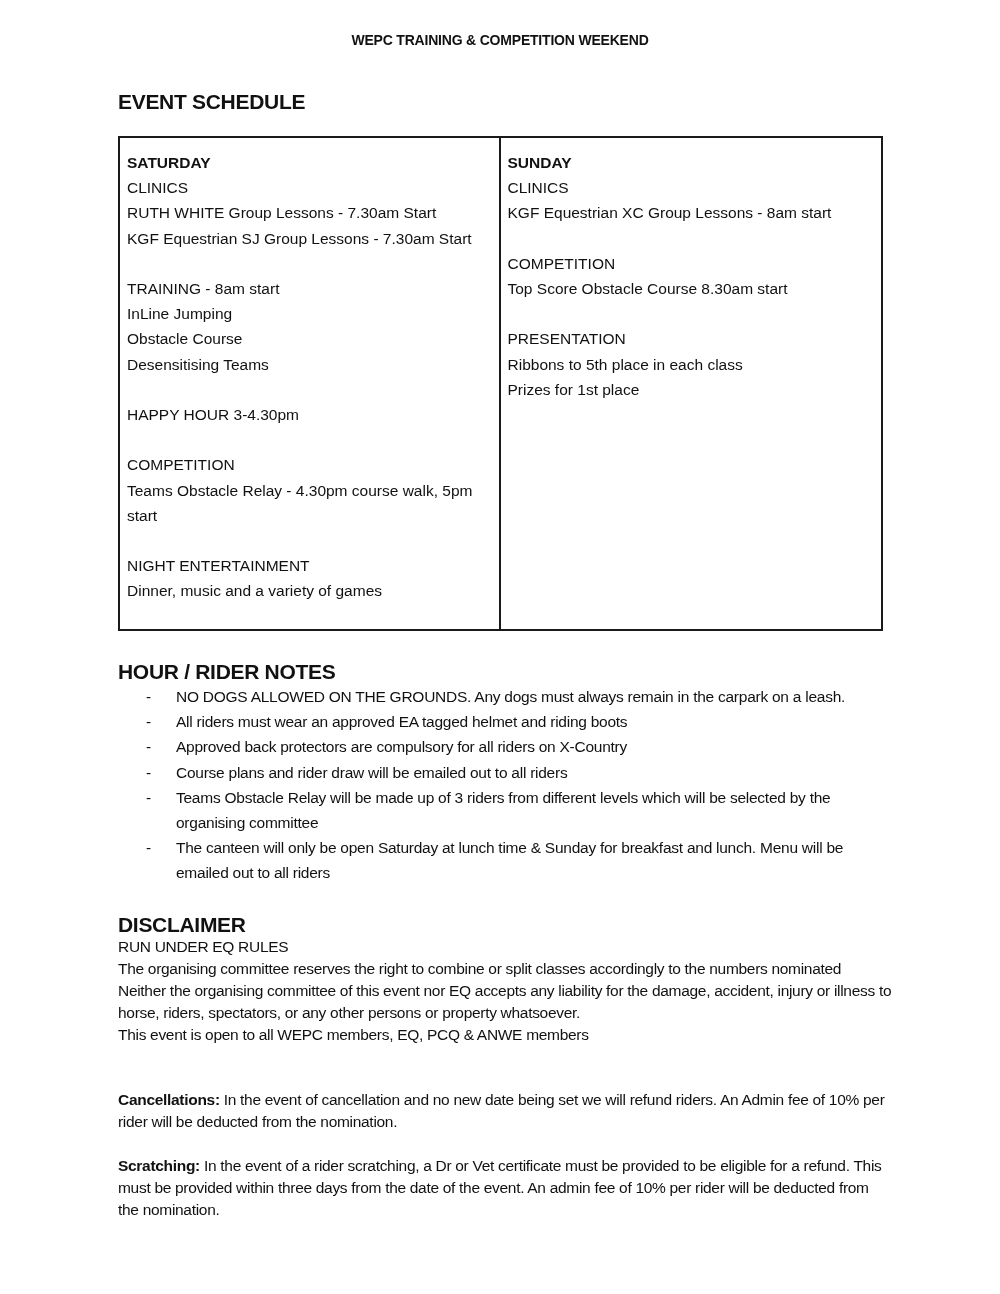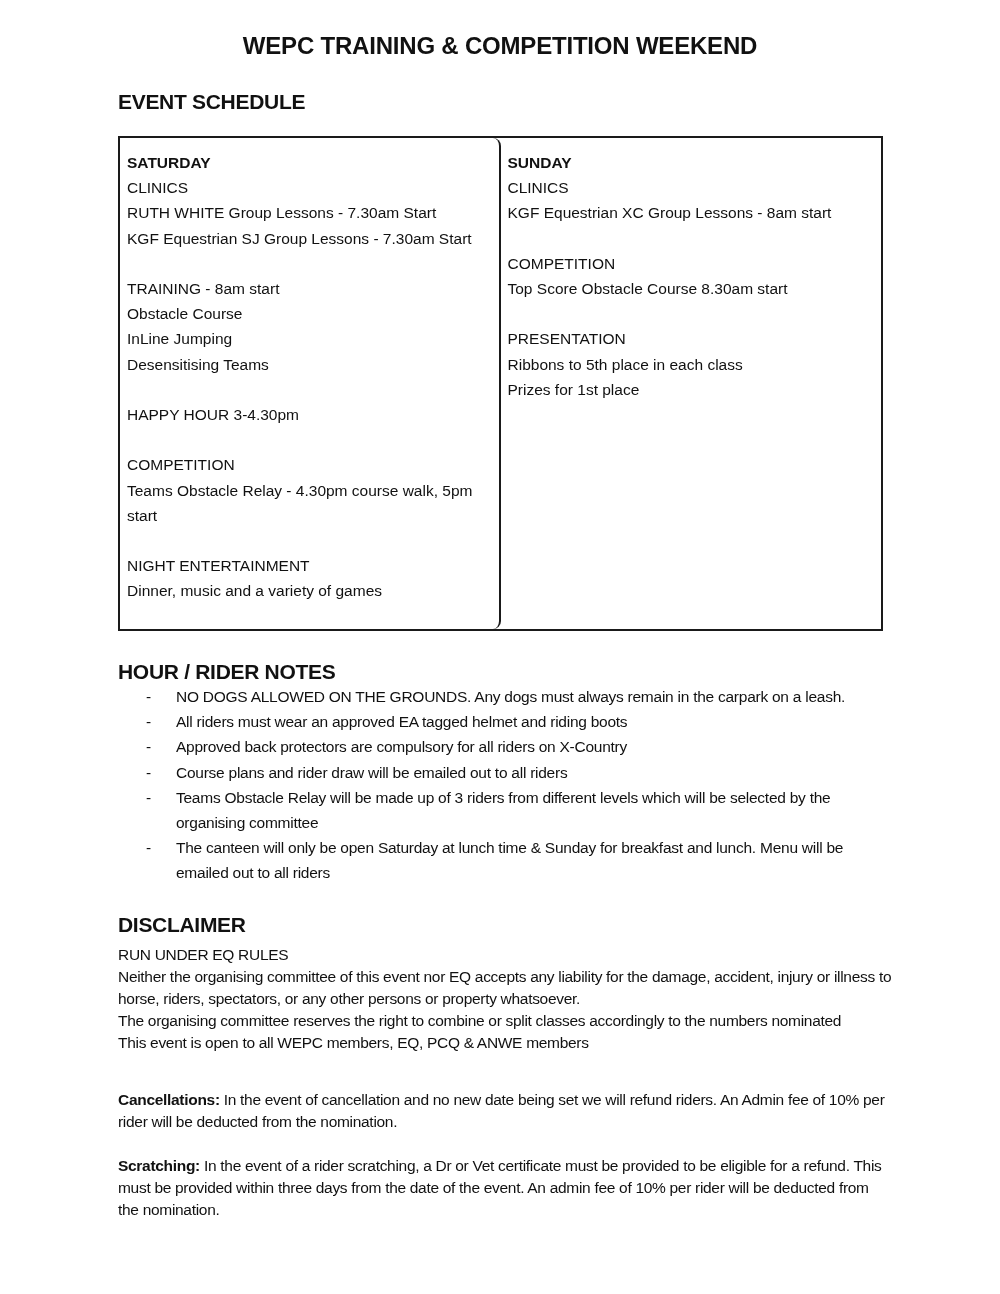--- a/index.html
+++ b/index.html
@@ -10,21 +10,21 @@
       font-family: "Liberation Sans", "DejaVu Sans", sans-serif;
       color: #111111;
       overflow: hidden;
     }
     .page-title {
       position: absolute;
       top: 32px;
       left: 0;
       width: 1000px;
       text-align: center;
-      font-size: 24px;
+      font-size: 14px;
       font-weight: bold;
       letter-spacing: -0.2px;
     }
     .section-heading {
       position: absolute;
       left: 118px;
       font-size: 21px;
       font-weight: bold;
       letter-spacing: -0.3px;
     }
@@ -37,21 +37,20 @@
       border: 2px solid #1a1a1a;
       box-sizing: border-box;
       display: flex;
     }
     .day-col {
       width: 50%;
       box-sizing: border-box;
       padding: 12px 0 0 7px;
       font-size: 15.5px;
       line-height: 25.2px;
-      border-radius: 8px;
     }
     .day-col.left { border-right: 2px solid #1a1a1a; }
     .day-col .day-title { font-weight: bold; }
     .day-col .line { white-space: nowrap; display: block; min-height: 25.2px; }
     .day-col .line.wrap { white-space: normal; padding-right: 8px; }
     .blank { display: block; height: 25.2px; }
 
     .notes-list {
       position: absolute;
       left: 118px;
@@ -92,22 +91,22 @@
 <div class="section-heading" style="top:90px;">EVENT SCHEDULE</div>
 
 <div class="schedule-table">
   <div class="day-col left">
     <span class="line day-title">SATURDAY</span>
     <span class="line">CLINICS</span>
     <span class="line">RUTH WHITE Group Lessons - 7.30am Start</span>
     <span class="line">KGF Equestrian SJ Group Lessons - 7.30am Start</span>
     <span class="blank"></span>
     <span class="line">TRAINING - 8am start</span>
+    <span class="line">InLine Jumping</span>
     <span class="line">Obstacle Course</span>
-    <span class="line">InLine Jumping</span>
     <span class="line">Desensitising Teams</span>
     <span class="blank"></span>
     <span class="line">HAPPY HOUR 3-4.30pm</span>
     <span class="blank"></span>
     <span class="line">COMPETITION</span>
     <span class="line wrap">Teams Obstacle Relay - 4.30pm course walk, 5pm start</span>
     <span class="blank"></span>
     <span class="line">NIGHT ENTERTAINMENT</span>
     <span class="line">Dinner, music and a variety of games</span>
   </div>
@@ -131,24 +130,24 @@
   <li><span class="dash">-</span><span>NO DOGS ALLOWED ON THE GROUNDS. Any dogs must always remain in the carpark on a leash.</span></li>
   <li><span class="dash">-</span><span>All riders must wear an approved EA tagged helmet and riding boots</span></li>
   <li><span class="dash">-</span><span>Approved back protectors are compulsory for all riders on X-Country</span></li>
   <li><span class="dash">-</span><span>Course plans and rider draw will be emailed out to all riders</span></li>
   <li><span class="dash">-</span><span>Teams Obstacle Relay will be made up of 3 riders from different levels which will be selected by the organising committee</span></li>
   <li><span class="dash">-</span><span>The canteen will only be open Saturday at lunch time &amp; Sunday for breakfast and lunch. Menu will be emailed out to all riders</span></li>
 </ul>
 
 <div class="section-heading" style="top:913px;">DISCLAIMER</div>
 
-<div class="para" style="top:936px;margin-top:8px;">
+<div class="para" style="top:936px;">
   <span class="line">RUN UNDER EQ RULES</span>
+  <span class="line">The organising committee reserves the right to combine or split classes accordingly to the numbers nominated</span>
   <span class="line">Neither the organising committee of this event nor EQ accepts any liability for the damage, accident, injury or illness to horse, riders, spectators, or any other persons or property whatsoever.</span>
-  <span class="line">The organising committee reserves the right to combine or split classes accordingly to the numbers nominated</span>
   <span class="line">This event is open to all WEPC members, EQ, PCQ &amp; ANWE members</span>
 </div>
 
 <div class="para" style="top:1089px;">
   <span class="label">Cancellations:</span><span> In the event of cancellation and no new date being set we will refund riders. An Admin fee of 10% per rider will be deducted from the nomination.</span>
 </div>
 
 <div class="para" style="top:1155px;">
   <span class="label">Scratching:</span><span> In the event of a rider scratching, a Dr or Vet certificate must be provided to be eligible for a refund. This must be provided within three days from the date of the event. An admin fee of 10% per rider will be deducted from the nomination.</span>
 </div>

